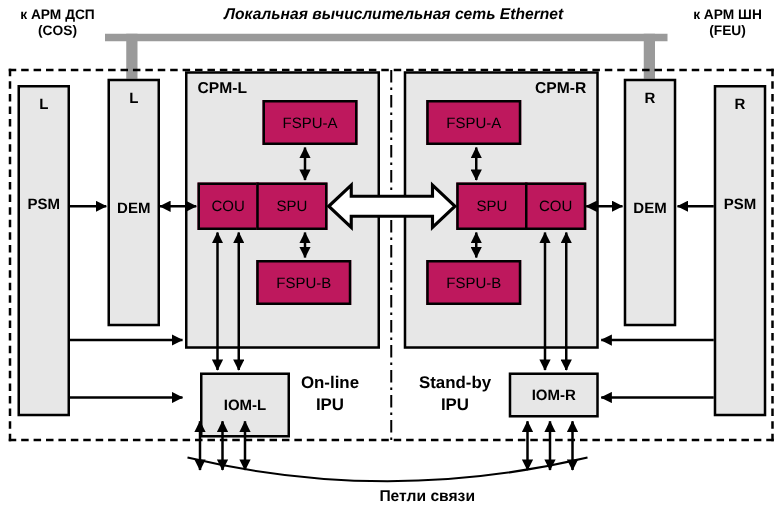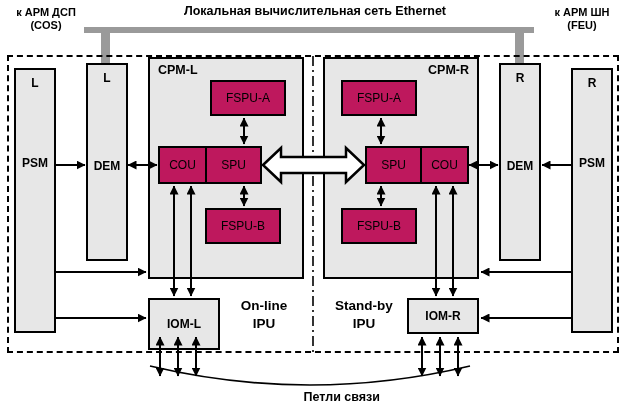--- a/index.html
+++ b/index.html
@@ -24,21 +24,21 @@
   .gbox-center {
     display:flex; align-items:center; justify-content:center;
     font-weight:bold; font-size:12px;
   }
   .tag { position:absolute; top:6px; left:0; width:100%; text-align:center;
          font-weight:bold; font-size:12px; }
   .mid { position:absolute; left:0; width:100%; text-align:center;
          font-weight:bold; font-size:12px; }
   .cpm-title { position:absolute; top:4px; font-weight:bold; font-size:12.5px; }
   .title { position:absolute; left:150px; top:4px; width:330px; text-align:center;
-           font-weight:bold; font-size:12.5px; }
+           font-weight:bold; font-size:12.5px;font-style:italic; }
   .corner { position:absolute; text-align:center; font-weight:bold; font-size:11px;
             line-height:13px; }
   .caption { position:absolute; font-weight:bold; font-size:13.5px; text-align:center;
              line-height:18px; }
   .loops-label { position:absolute; left:250px; top:390px; width:130px;
                  text-align:right; font-weight:bold; font-size:12.5px; }
   svg.overlay { position:absolute; left:0; top:0; pointer-events:none; }
   .arr { stroke:#000; stroke-width:2; }
   .thin { stroke:#000; stroke-width:1.6; fill:none; }
 </style>
@@ -74,21 +74,21 @@
   </div>
 
   <div class="box" style="left:148px; top:57px; width:156px; height:222px;">
     <div class="cpm-title" style="left:8px;">CPM-L</div>
     <div class="wbox" style="left:60px; top:21px; width:76px; height:36px;">FSPU-A</div>
     <div class="wbox" style="left:8px; top:87px; width:49px; height:38px;">COU</div>
     <div class="wbox" style="left:55px; top:87px; width:57px; height:38px;">SPU</div>
     <div class="wbox" style="left:55px; top:149px; width:76px; height:36px;">FSPU-B</div>
   </div>
 
-  <div class="box gbox-center" style="left:148px; top:298px; width:72px; height:52px;">IOM-L</div>
+  <div class="box gbox-center" style="left:160px; top:298px; width:72px; height:52px;">IOM-L</div>
 
   <div class="caption" style="left:224px; top:297px; width:80px;">
     <div>On-line</div>
     <div>IPU</div>
   </div>
 
   <div class="box" style="left:323px; top:57px; width:156px; height:222px;padding-left:12px;">
     <div class="cpm-title" style="right:8px;">CPM-R</div>
     <div class="wbox" style="left:16px; top:21px; width:76px; height:36px;">FSPU-A</div>
     <div class="wbox" style="left:40px; top:87px; width:57px; height:38px;">SPU</div>

